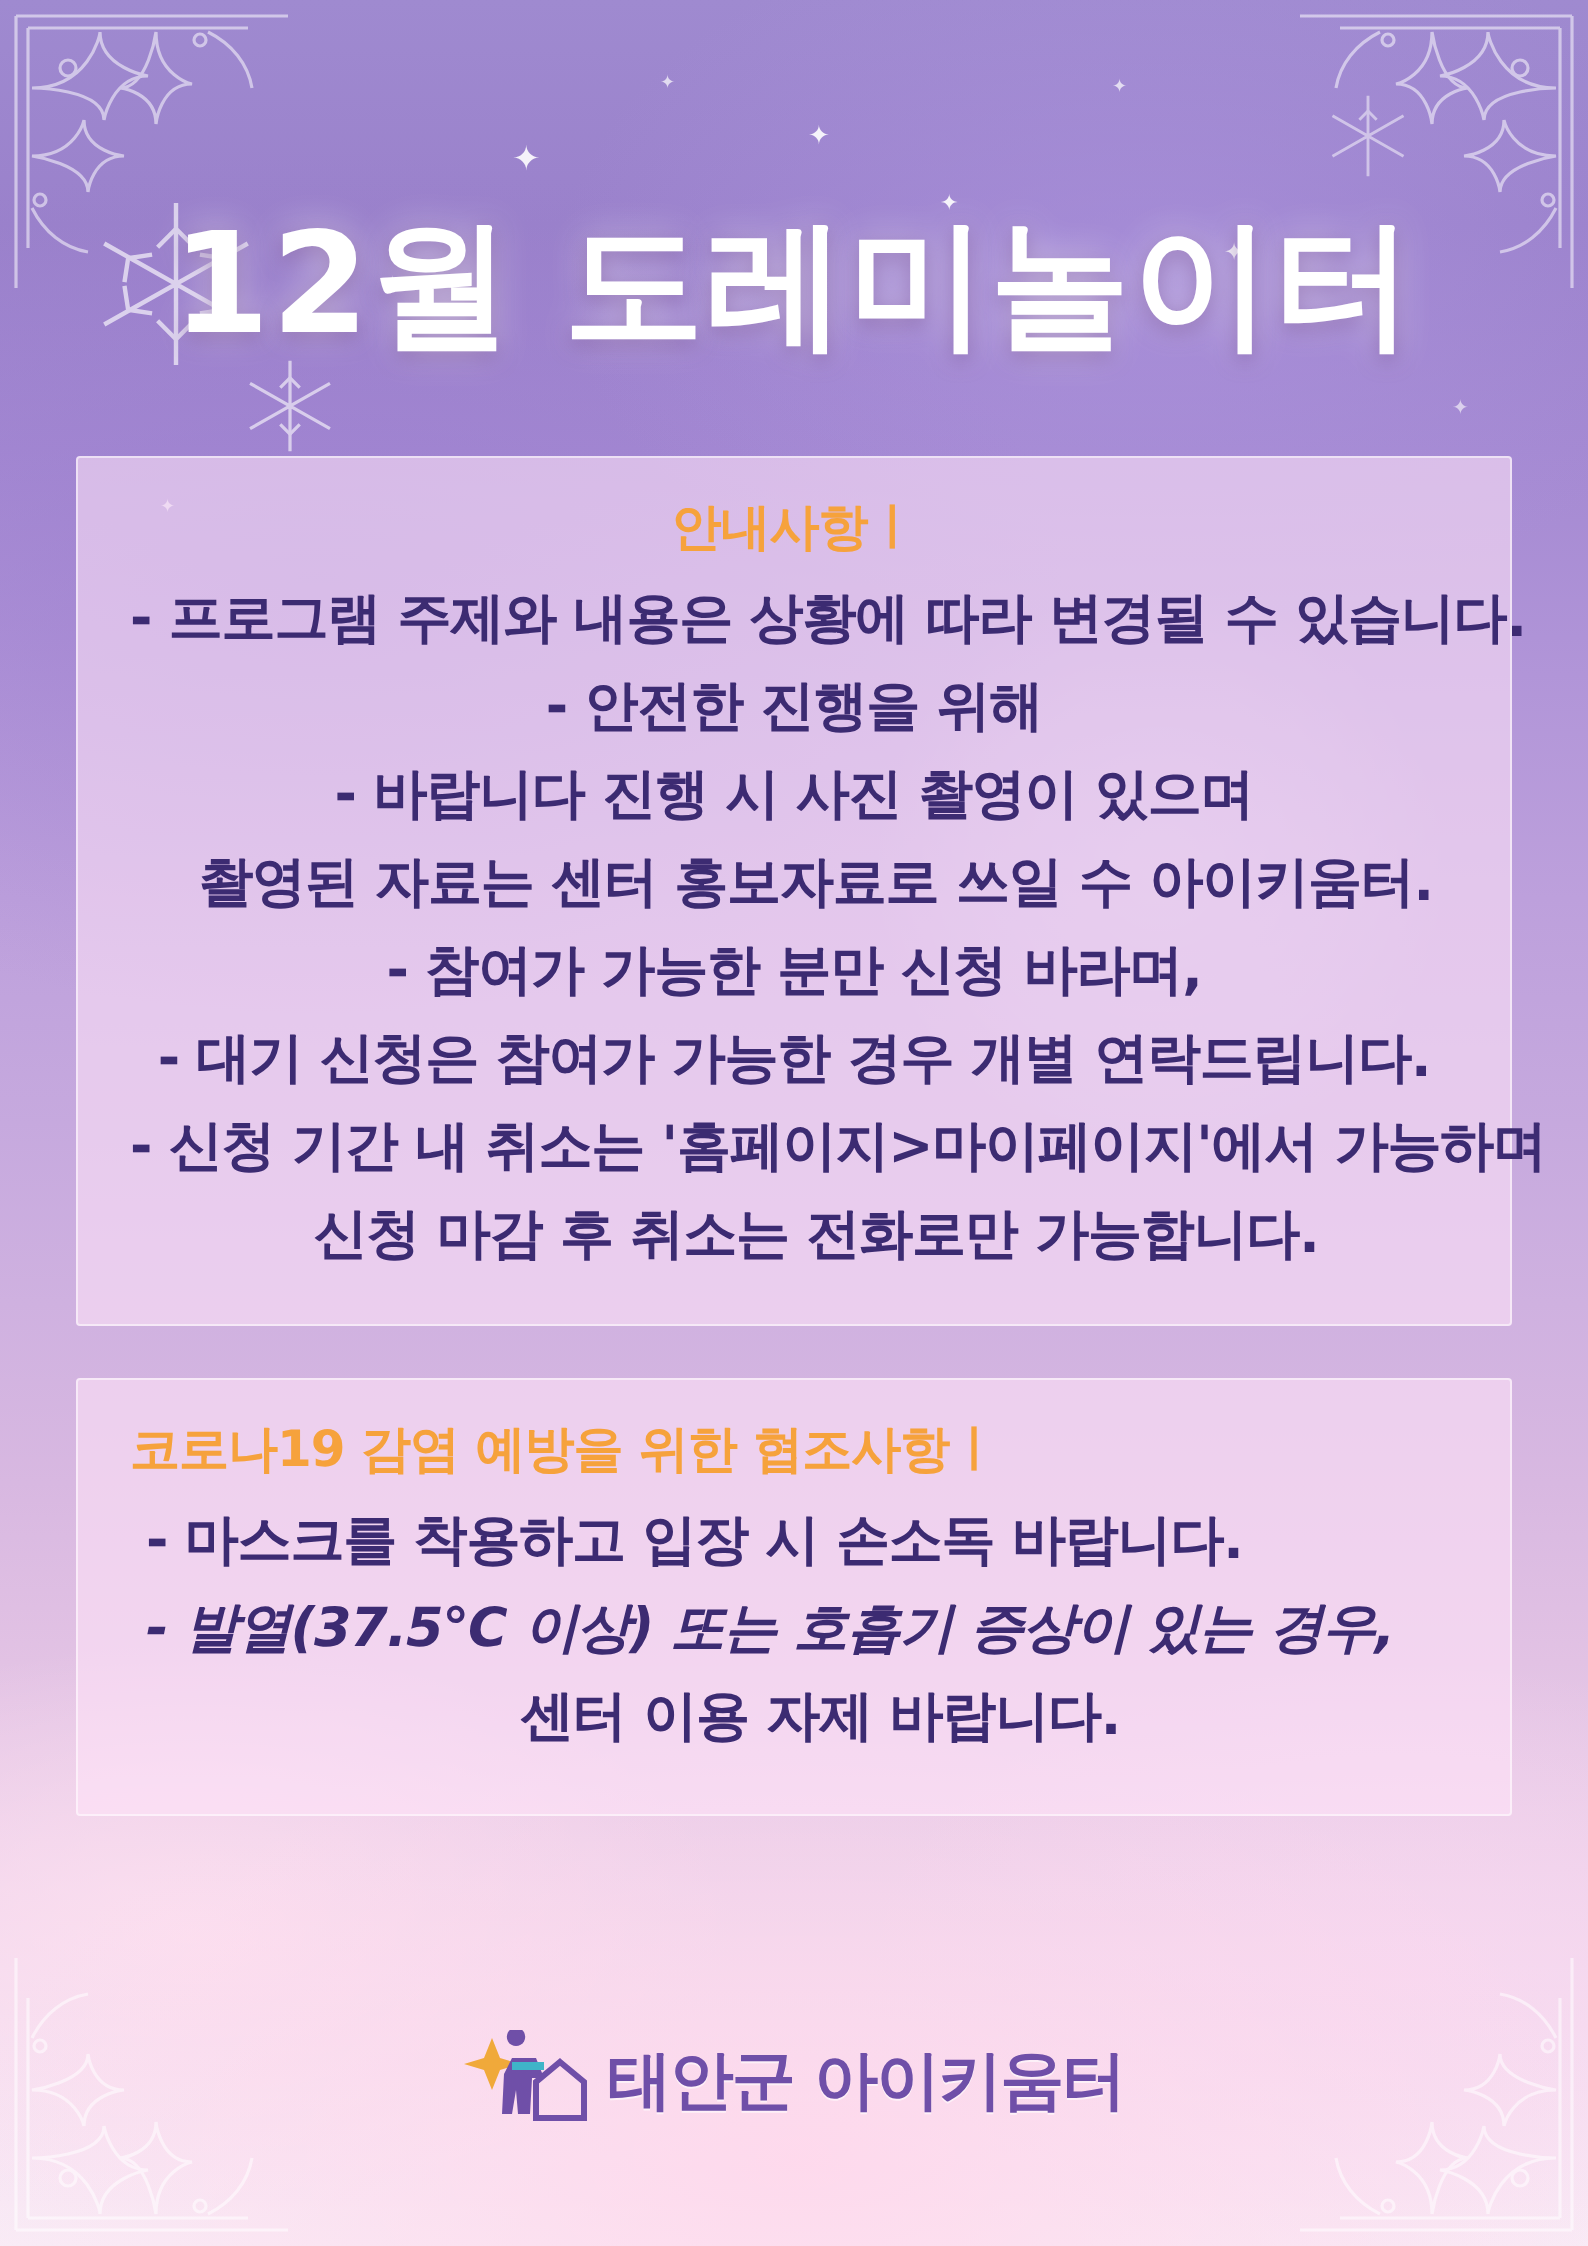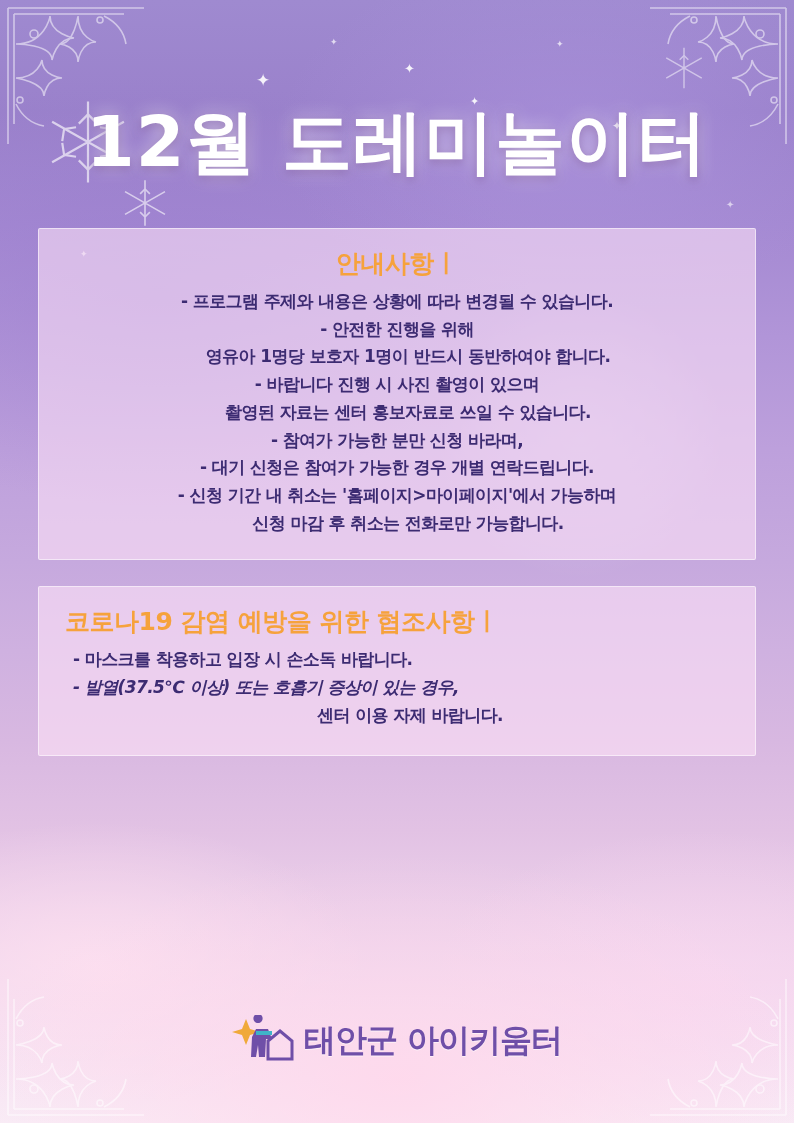--- a/index.html
+++ b/index.html
@@ -117,21 +117,21 @@
   .panel.covid  { margin-top: 26px; padding-bottom: 26px; }
 
   .panel-title {
     font-size: 25px;
     font-weight: bold;
     color: #f6a23c;
     margin-bottom: 8px;
     letter-spacing: -0.5px;
   }
   .line {
-    font-size: 17px;
+    font-size: 27px;
     font-weight: bold;
     color: #3c2b72;
     line-height: 1.63;
     letter-spacing: -0.6px;
     white-space: pre;
   }
   .line.indent { padding-left: 22px; }
 
   
   .footer {
@@ -249,23 +249,22 @@
   <div class="sparkle" style="left:80px; top:250px; font-size:9px; opacity:0.6;">✦</div>
 
   <div class="header">
     <div class="title">12월 도레미놀이터</div>
   </div>
 
   <div class="panel notice">
     <div class="panel-title">안내사항ㅣ</div>
     <div class="line">- 프로그램 주제와 내용은 상황에 따라 변경될 수 있습니다.</div>
     <div class="line">- 안전한 진행을 위해</div>
-    <div class="line indent">영유아 1명당 보호자 1명이 반드시 동반하여야 합니다.</div>
     <div class="line">- 바랍니다 진행 시 사진 촬영이 있으며</div>
-    <div class="line indent">촬영된 자료는 센터 홍보자료로 쓰일 수 있습니다.</div>
+    <div class="line indent">촬영된 자료는 센터 홍보자료로 쓰일 수 아이키움터.</div>
     <div class="line">- 참여가 가능한 분만 신청 바라며,</div>
     <div class="line">- 대기 신청은 참여가 가능한 경우 개별 연락드립니다.</div>
     <div class="line">- 신청 기간 내 취소는 '홈페이지&gt;마이페이지'에서 가능하며</div>
     <div class="line indent">신청 마감 후 취소는 전화로만 가능합니다.</div>
   </div>
 
   <div class="panel covid">
     <div class="panel-title">코로나19 감염 예방을 위한 협조사항ㅣ</div>
     <div class="line indent" style="padding-left:8px;">- 마스크를 착용하고 입장 시 손소독 바랍니다.</div>
     <div class="line indent" style="padding-left:8px;font-style:italic;">- 발열(37.5℃ 이상) 또는 호흡기 증상이 있는 경우,</div>

